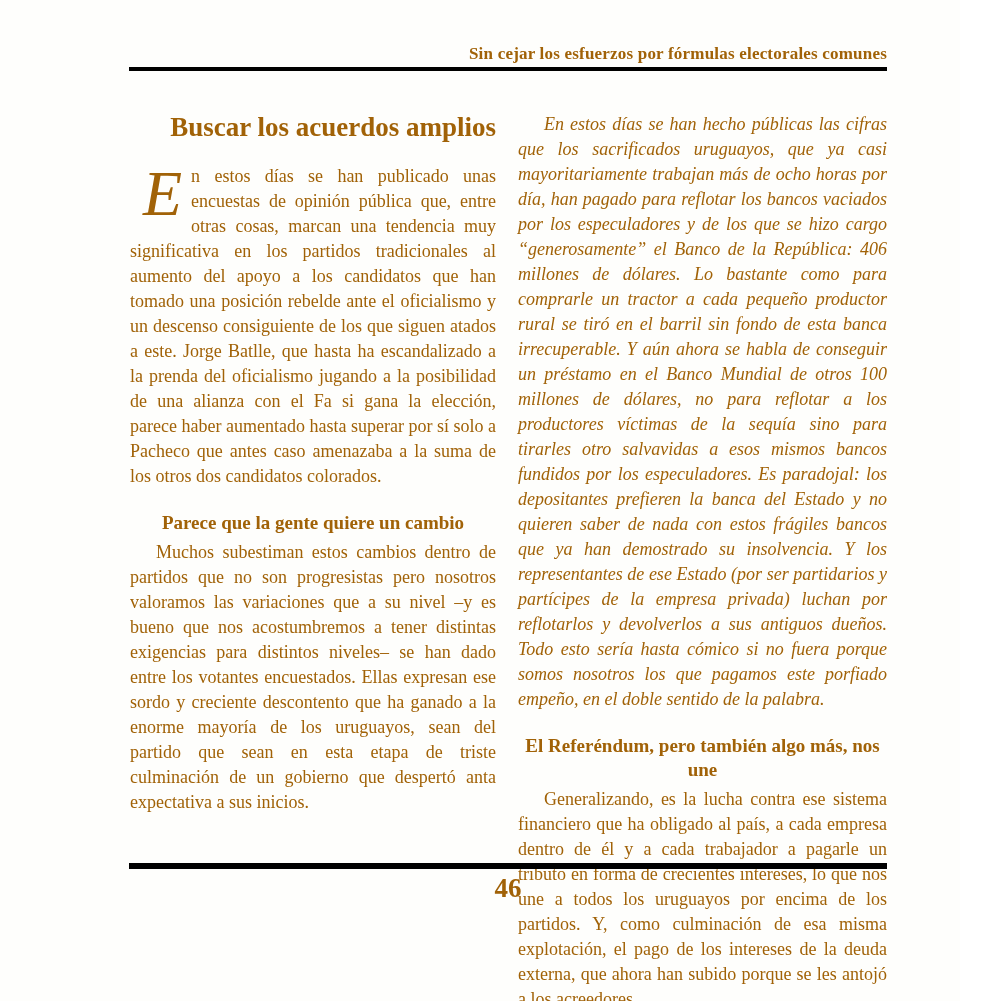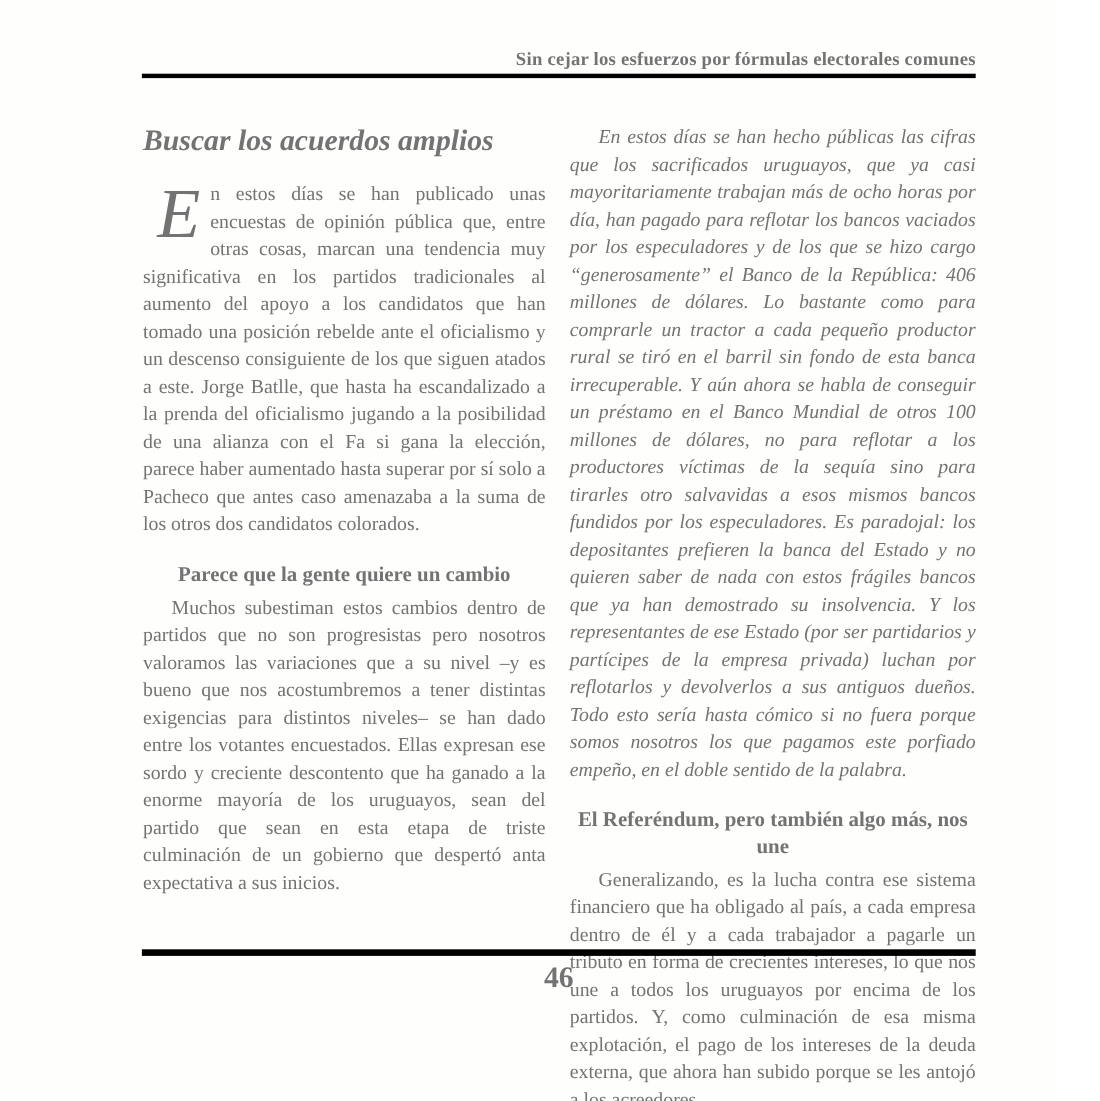--- a/index.html
+++ b/index.html
@@ -5,21 +5,21 @@
   html, body {
     margin: 0;
     padding: 0;
     background: #ffffff;
   }
   .page {
     position: relative;
     width: 960px;
     height: 1001px;
     background: #fefefc;
-    color: #737373;
+    color: #a16207;
     font-family: "Liberation Serif", serif;
     overflow: hidden;
   }
   .running-header {
     position: absolute;
     top: 44px;
     left: 129px;
     width: 758px;
     text-align: right;
     font-size: 17px;
@@ -42,22 +42,21 @@
     line-height: 25px;
     text-align: justify;
   }
   .col-left  { left: 130px; width: 366px; }
   .col-right { left: 518px; width: 369px; }
   .article-title {
     margin: 0 0 21px 0;
     font-size: 27px;
     line-height: 31px;
     font-weight: bold;
-    text-align: left;
-    font-style: italic;
+    text-align: right;
   }
   .col p {
     margin: 0;
     text-indent: 26px;
   }
   .col p.opening {
     text-indent: 0;
   }
   .drop-cap {
     float: left;

